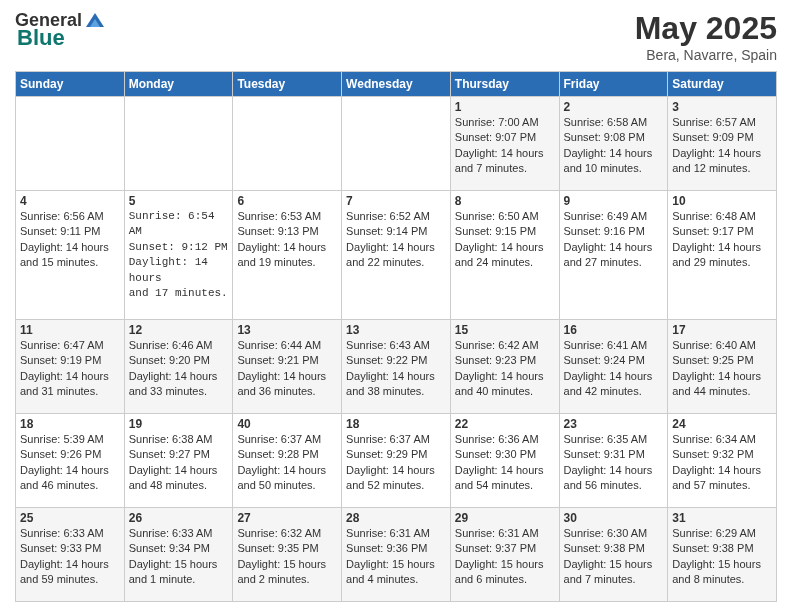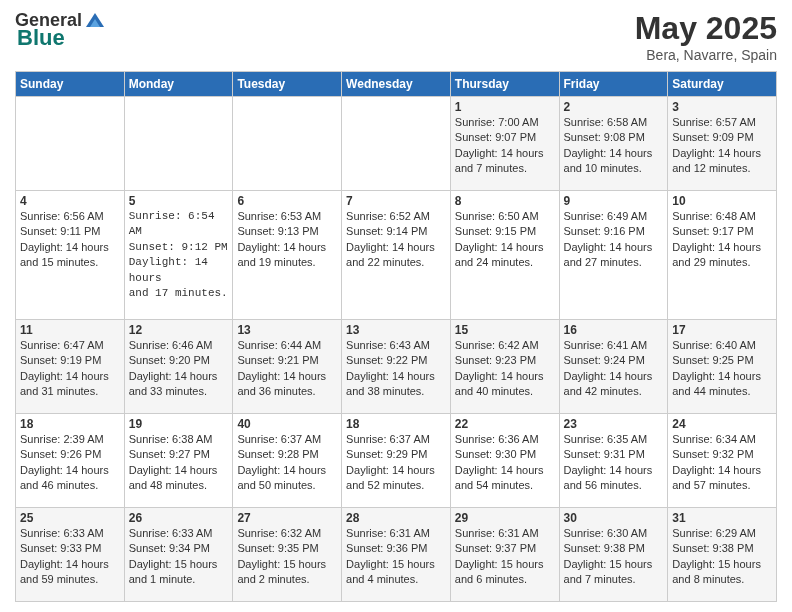--- a/index.html
+++ b/index.html
@@ -263,21 +263,21 @@
             <span class="day-num">17</span>
             <div class="day-info" style="white-space: pre-line;">Sunrise: 6:40 AM
 Sunset: 9:25 PM
 Daylight: 14 hours
 and 44 minutes.</div>
           </td>
         </tr>
         <tr>
           <td>
             <span class="day-num">18</span>
-            <div class="day-info" style="white-space: pre-line;">Sunrise: 2:39 AM
+            <div class="day-info" style="white-space: pre-line;">Sunrise: 5:39 AM
 Sunset: 9:26 PM
 Daylight: 14 hours
 and 46 minutes.</div>
           </td>
           <td>
             <span class="day-num">19</span>
             <div class="day-info" style="white-space: pre-line;">Sunrise: 6:38 AM
 Sunset: 9:27 PM
 Daylight: 14 hours
 and 48 minutes.</div>

